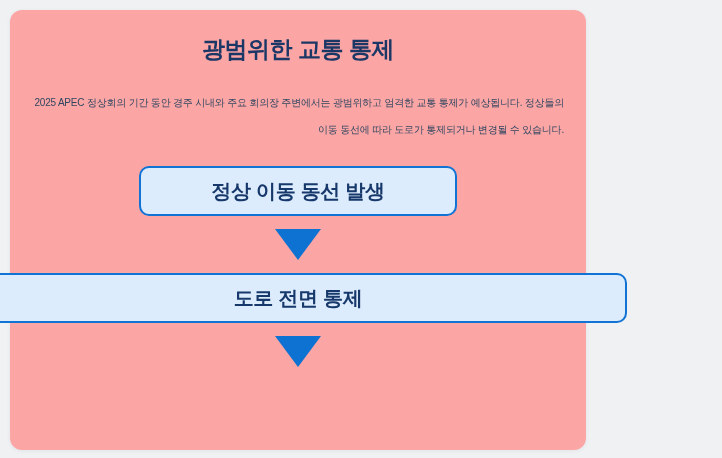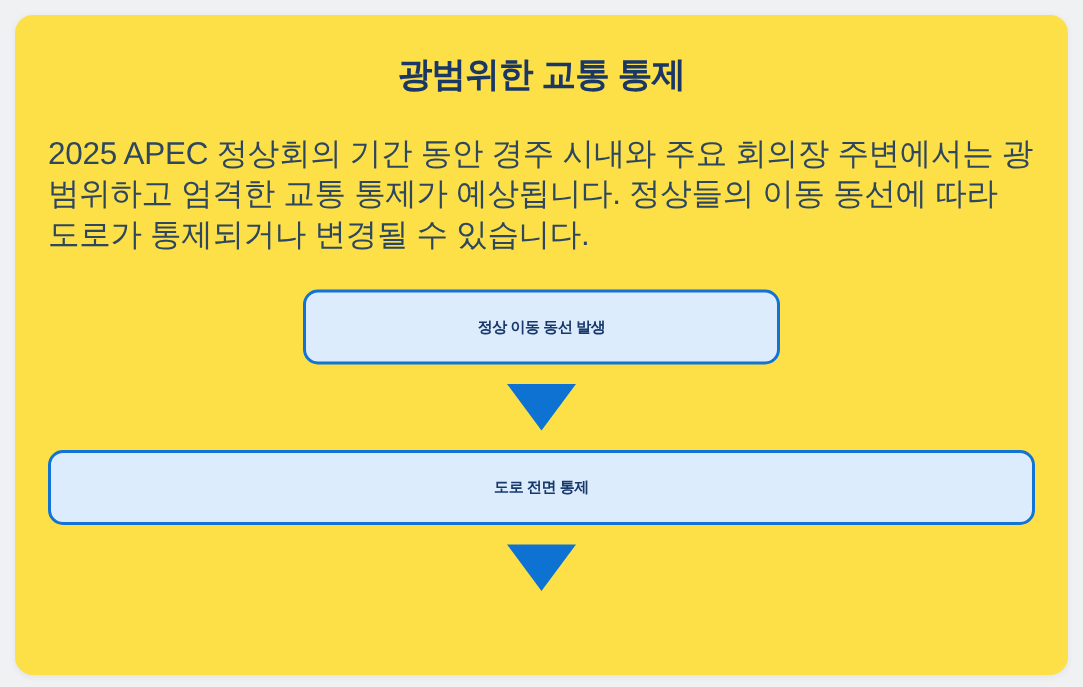--- a/index.html
+++ b/index.html
@@ -11,59 +11,60 @@
     height: 458px;
     background: #f0f1f3;
     font-family: "Liberation Sans", "DejaVu Sans", sans-serif;
     overflow: hidden;
   }
   .card {
     box-sizing: border-box;
     position: absolute;
     left: 10px;
     top: 10px;
-    width: 702px;
+    width: 576px;
     height: 440px;
-    background: #fde047;
+    background: #fca5a5;
     border-radius: 12px;
     box-shadow: 0 1px 4px rgba(30, 50, 90, 0.07);
   }
   .page-title {
     margin: 0;
     padding-top: 24px;
     text-align: center;
     font-size: 23px;
     line-height: 30px;
     font-weight: 700;
     color: #1b3766;
     letter-spacing: -0.5px;
   }
   .intro {
     margin: 25px 22px 0 22px;
-    font-size: 21px;
+    font-size: 10px;
     line-height: 27px;
     color: #2e4760;
     letter-spacing: -0.2px;
+    text-align: right;
   }
   .flow {
     margin-top: 23px;
     display: flex;
     flex-direction: column;
     align-items: center;
   }
   .node {
     box-sizing: border-box;
     height: 50px;
     background: #ddecfd;
     border: 2px solid #1173d4;
     border-radius: 10px;
     display: flex;
     align-items: center;
     justify-content: center;
-    font-size: 10px;
+    font-size: 20px;
     font-weight: 700;
     color: #17386b;
     letter-spacing: -0.3px;
   }
   .node-single {
     width: 318px;
   }
   .flow-row {
     box-sizing: border-box;
     width: 658px;

